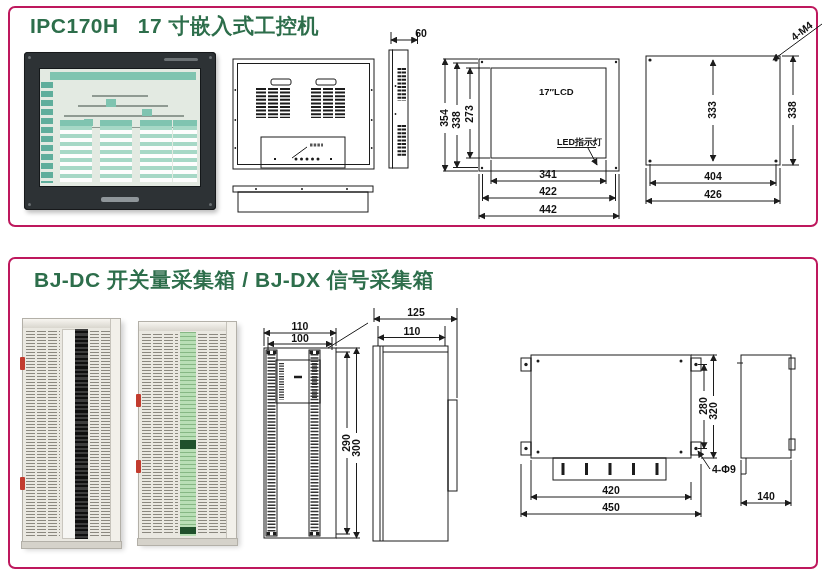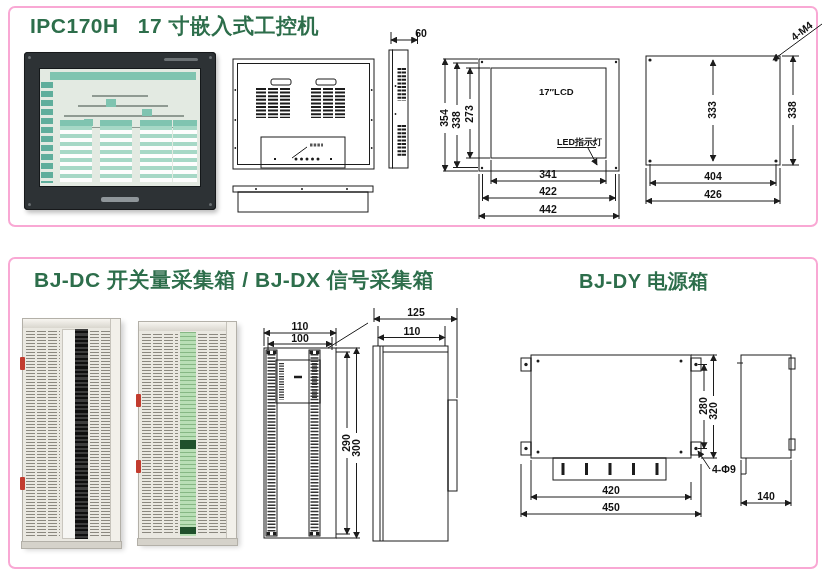--- a/index.html
+++ b/index.html
@@ -1,18 +1,18 @@
 <!DOCTYPE html>
 <html><head>
 <meta charset="utf-8">
 <style>
   html,body{margin:0;padding:0;background:#fff;}
   .page{position:relative;width:830px;height:579px;background:#ffffff;overflow:hidden;
         font-family:"Liberation Sans","DejaVu Sans",sans-serif;}
-  .panel{position:absolute;border:2px solid #f9a8d4;border-radius:7px;background:#fff;box-sizing:border-box;padding-left:28px;}
+  .panel{position:absolute;border:2px solid #be185d;border-radius:7px;background:#fff;box-sizing:border-box;padding-left:28px;}
   .sec-title{position:absolute;color:#2d6e4b;font-weight:bold;font-size:21px;white-space:pre;letter-spacing:0.5px;}
   svg{position:absolute;overflow:visible;}
   .ln{stroke:#1c1c1c;stroke-width:1;fill:none;}
   .fil{fill:#1c1c1c;stroke:none;}
   .dim{font:600 10.5px "Liberation Sans","DejaVu Sans",sans-serif;fill:#111;}
   .dimS{font:600 9.5px "Liberation Sans","DejaVu Sans",sans-serif;fill:#111;}
   .dimC{font:600 9px "Liberation Sans","DejaVu Sans",sans-serif;fill:#111;}
   .wbg{fill:#ffffff;stroke:none;}
 
   
@@ -214,21 +214,20 @@
     <line class="ln" x1="18" y1="175" x2="144" y2="175" marker-start="url(#a4)" marker-end="url(#a4)"></line>
     <text class="dim" x="81" y="172" text-anchor="middle">404</text>
     <line class="ln" x1="14" y1="160" x2="14" y2="196"></line>
       <line class="ln" x1="148" y1="160" x2="148" y2="196"></line>
     <line class="ln" x1="14" y1="193" x2="148" y2="193" marker-start="url(#a4)" marker-end="url(#a4)"></line>
     <text class="dim" x="81" y="190" text-anchor="middle">426</text>
   </svg>
 
   <div class="panel" style="left:8px;top:257px;width:810px;height:312px;">
     <div class="sec-title" style="left:24px;top:7px;text-align:center;">BJ-DC 开关量采集箱 / BJ-DX 信号采集箱</div>
-    <div class="sec-title" style="left:569px;top:9px;font-size:20px;">BJ-DY 电源箱</div>
   </div>
 
   <div class="cab" style="left:22px;top:318px;width:97px;height:226px;">
     <div class="captop"></div>
     <div class="vent" style="left:3px;width:34px;"></div>
     <div class="strip-white" style="left:39px;top:10px;bottom:6px;width:12px;"></div>
     <div class="strip-black" style="left:52px;top:10px;bottom:6px;width:13px;"></div>
     <div class="vent" style="left:67px;width:22px;"></div>
     <div class="sideface"></div>
     <div class="clip" style="top:38px;"></div>

